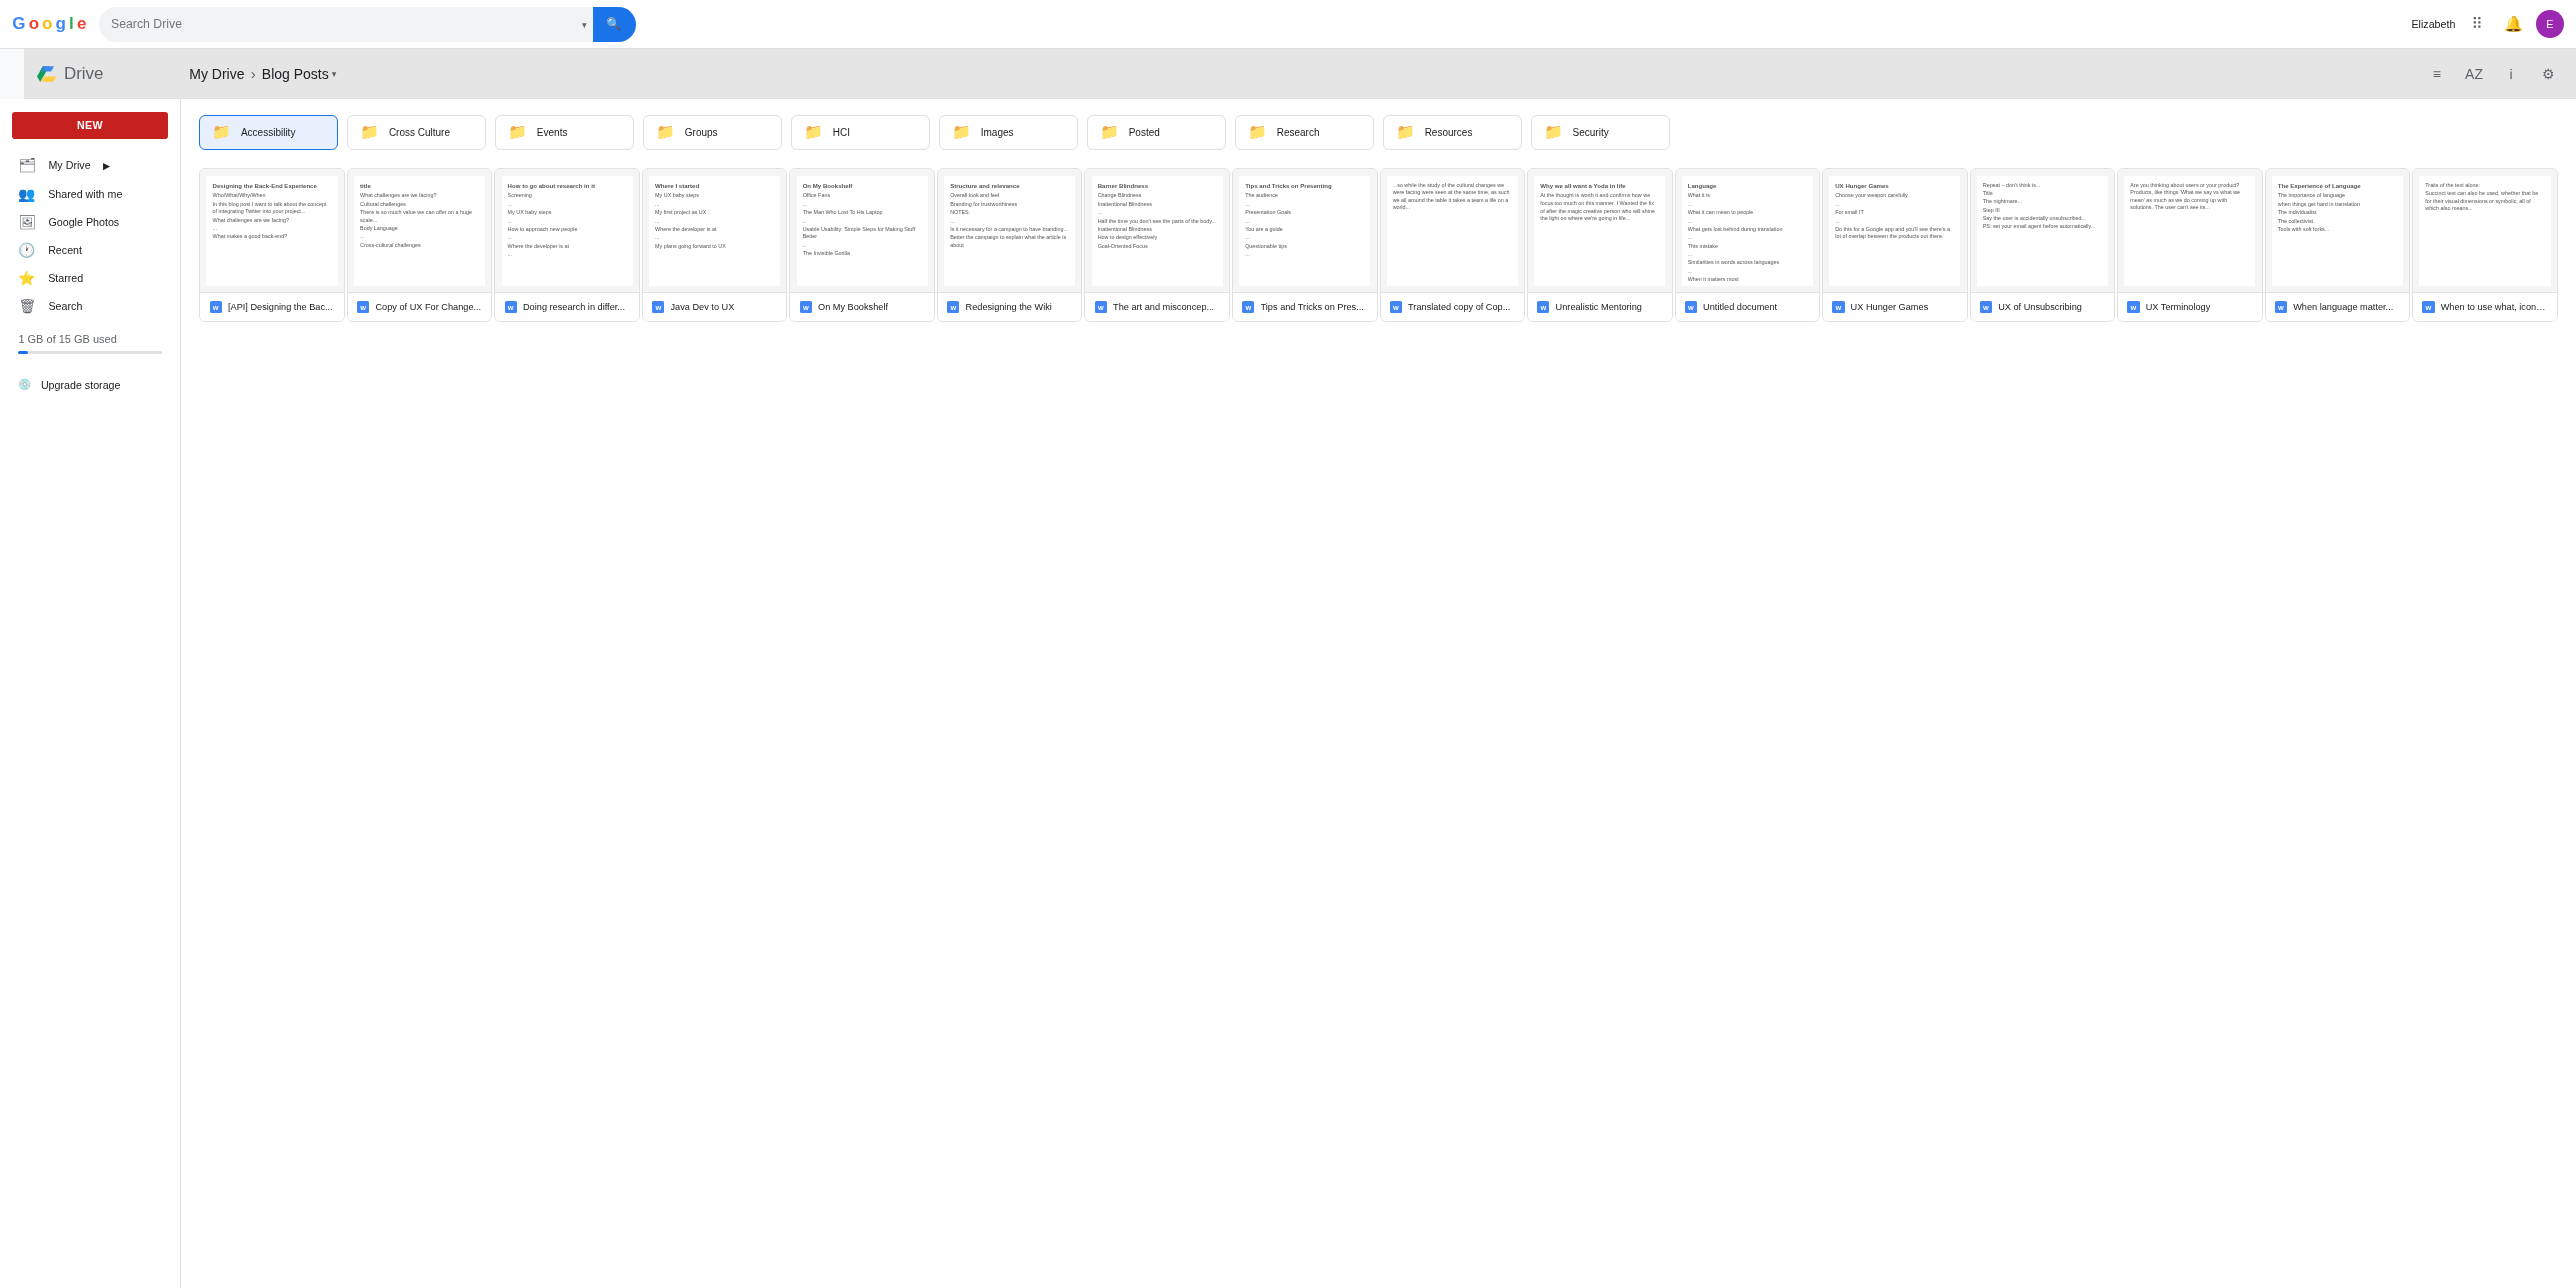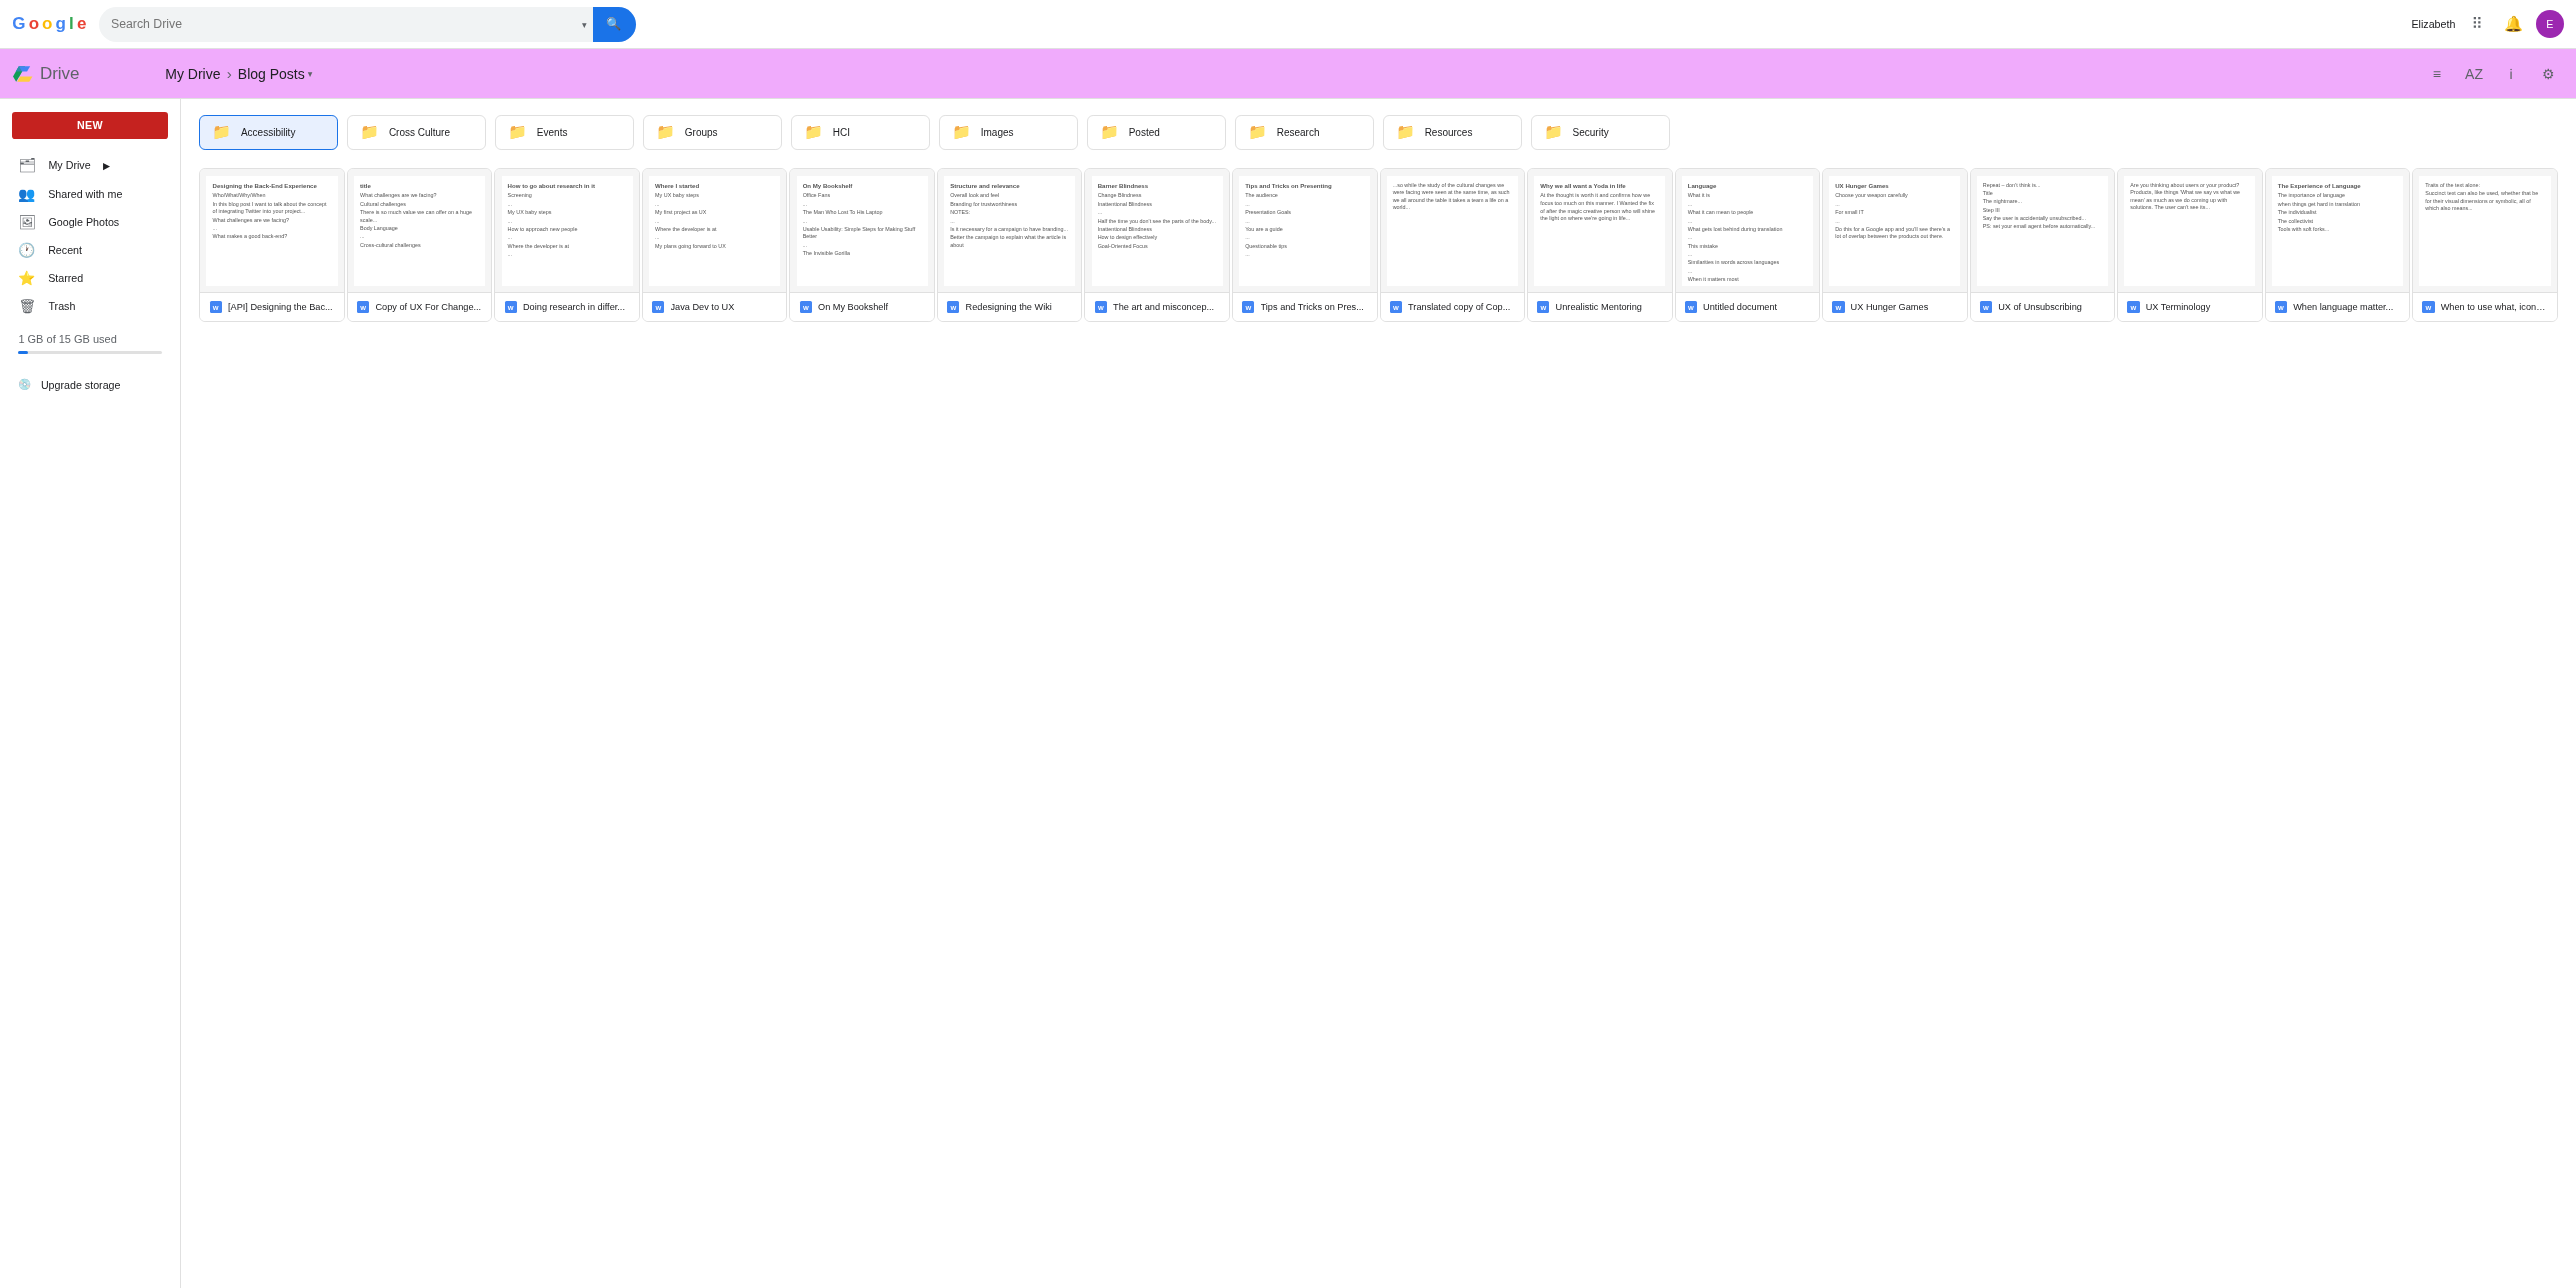--- a/index.html
+++ b/index.html
@@ -88,22 +88,23 @@
       font-size: 10.7px;
       cursor: pointer;
     }
     .chevron-down { font-size: 9.2px; color: #5f6368; cursor: pointer; }
 
     
     .drive-header {
       display: flex;
       align-items: center;
       padding: 9.2px 12.3px;
-      background: #f0abfc;
+      background: #e5e5e5;
       border-bottom: 0.8px solid #e0e0e0;
+      margin-left: 24px;
     }
     .drive-logo {
       display: flex;
       align-items: center;
       gap: 6.1px;
       font-size: 17px;
       color: #5f6368;
       font-weight: 400;
       min-width: 153px;
     }
@@ -402,21 +403,21 @@
     <div class="sidebar-item">
       <span class="si-icon">🕐</span>
       <span>Recent</span>
     </div>
     <div class="sidebar-item">
       <span class="si-icon">⭐</span>
       <span>Starred</span>
     </div>
     <div class="sidebar-item">
       <span class="si-icon">🗑</span>
-      <span>Trash</span>
+      <span>Search</span>
     </div>
 
     <div class="storage-section">
       <span>1 GB of 15 GB used</span>
       <div class="storage-bar">
         <div class="storage-fill"></div>
       </div>
     </div>
     <div class="upgrade-btn">
       <span>💿</span>

